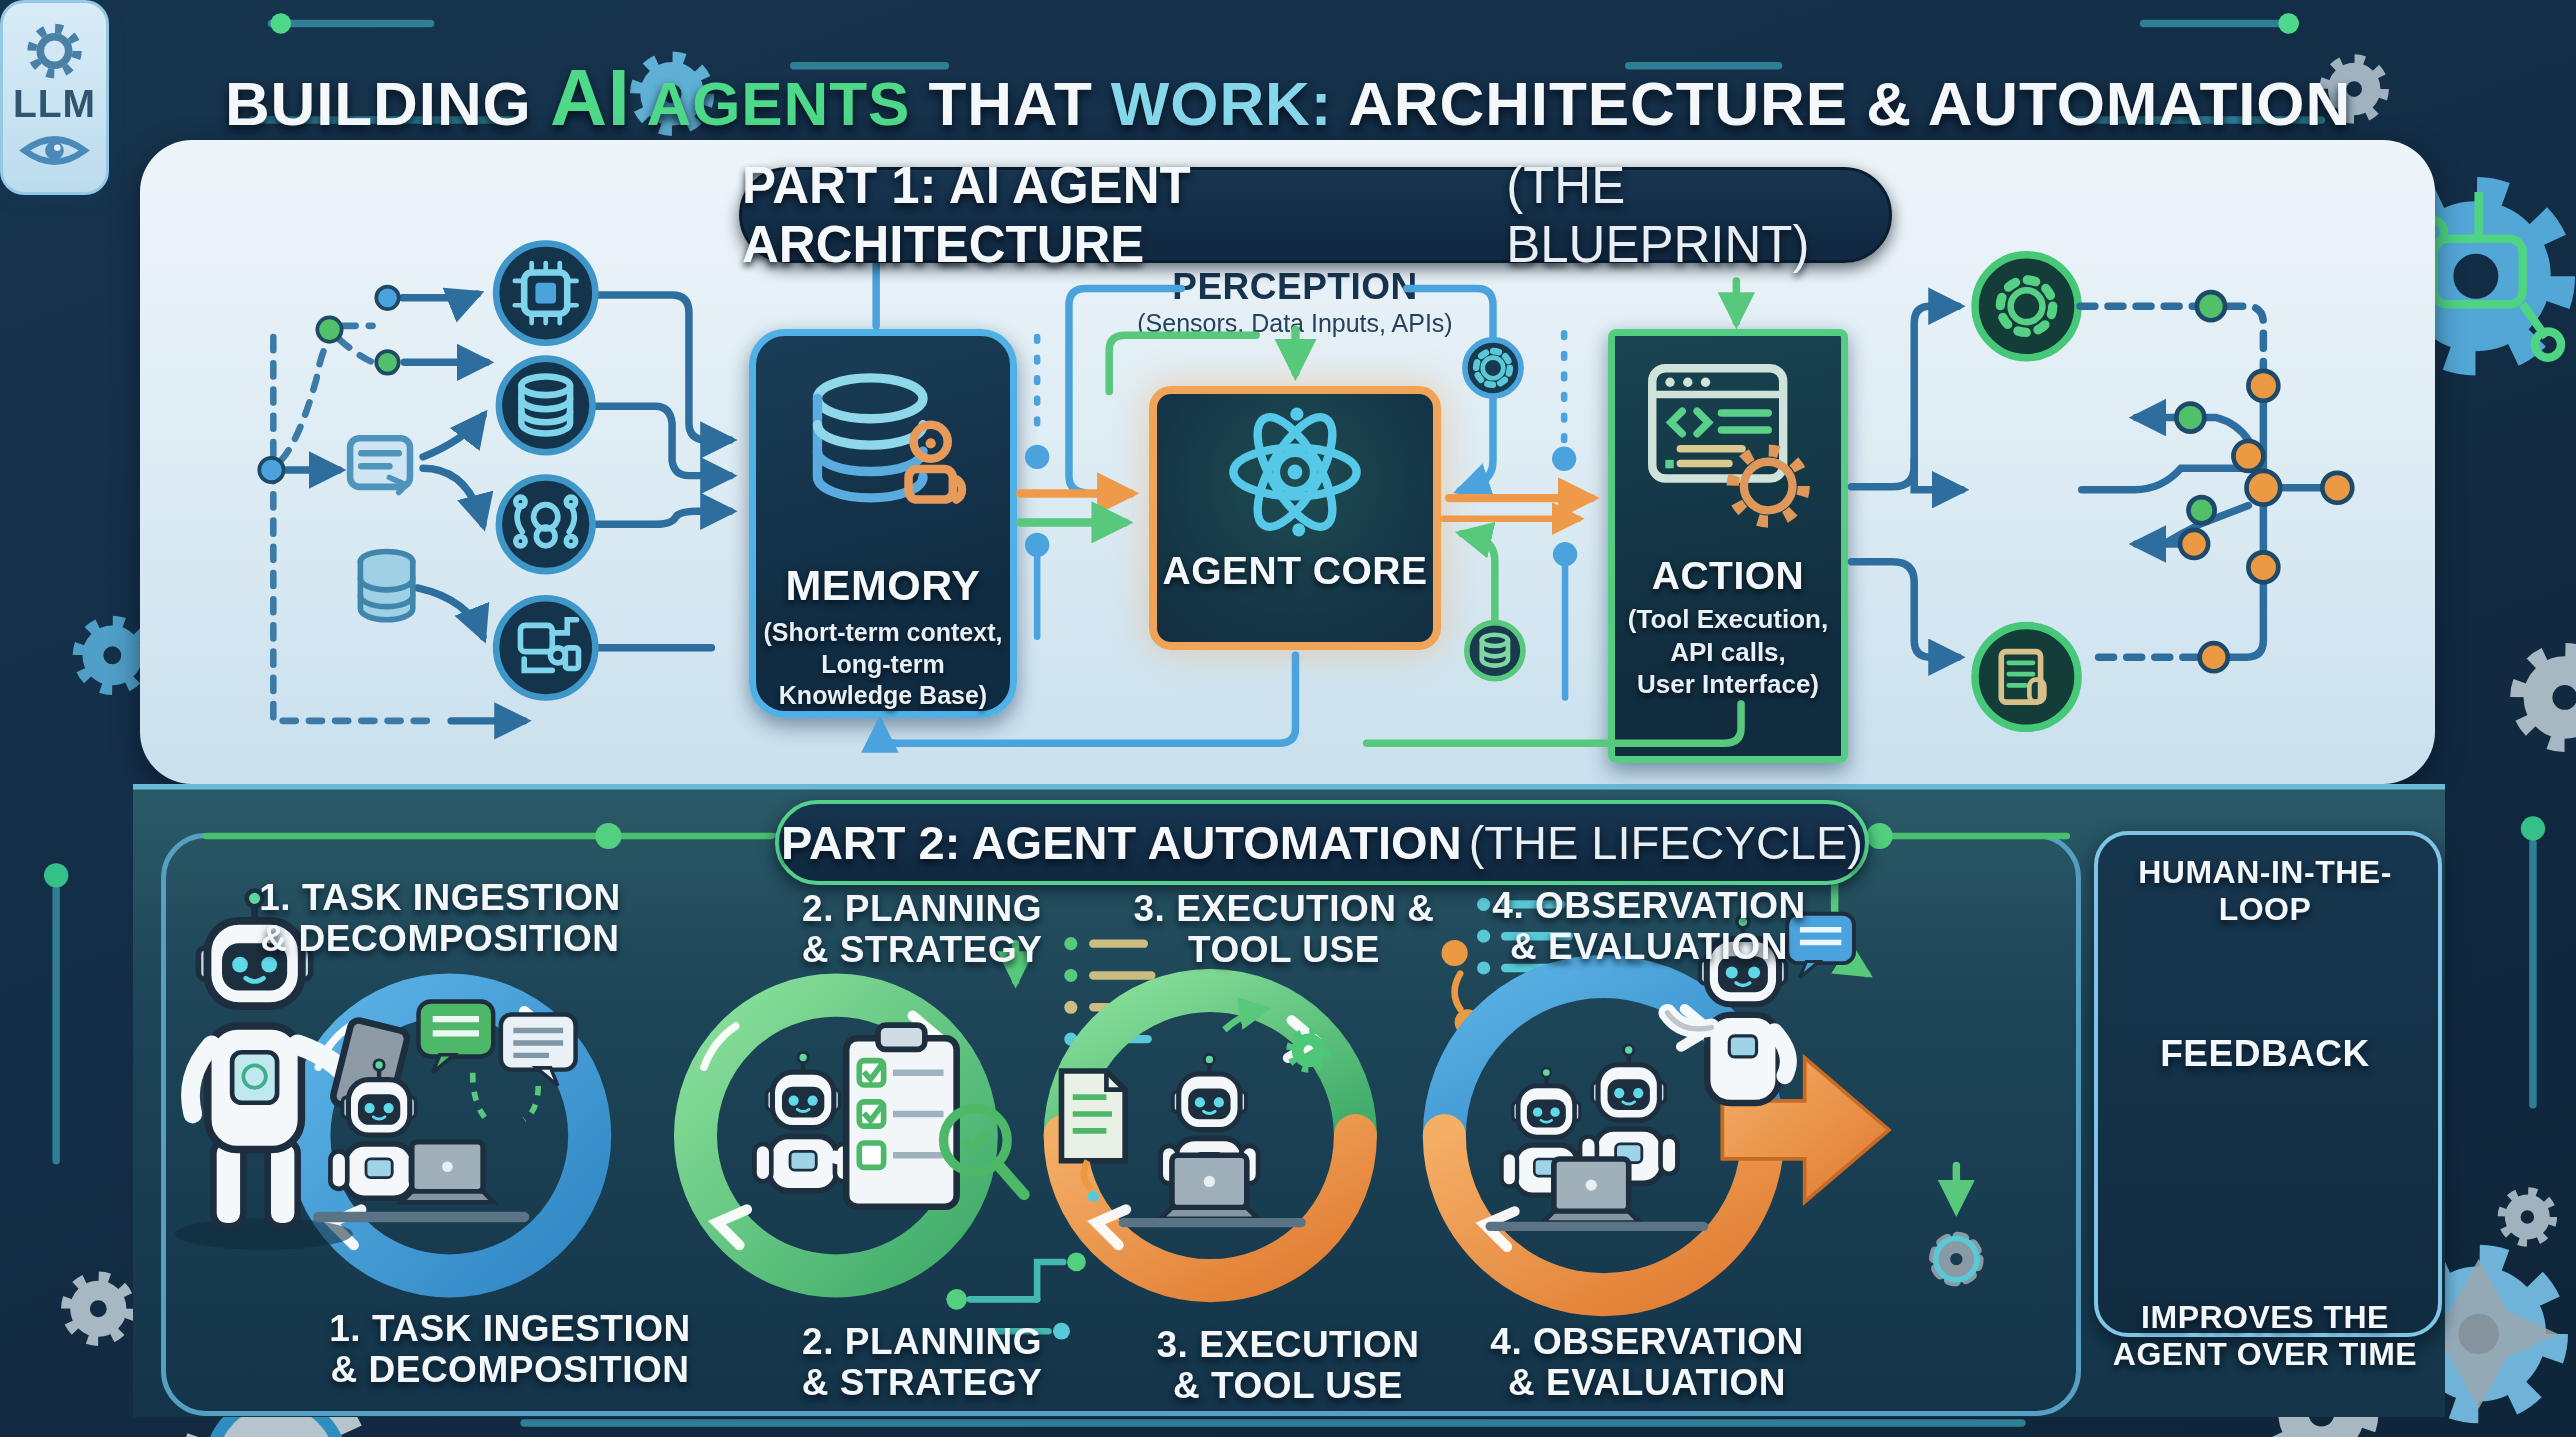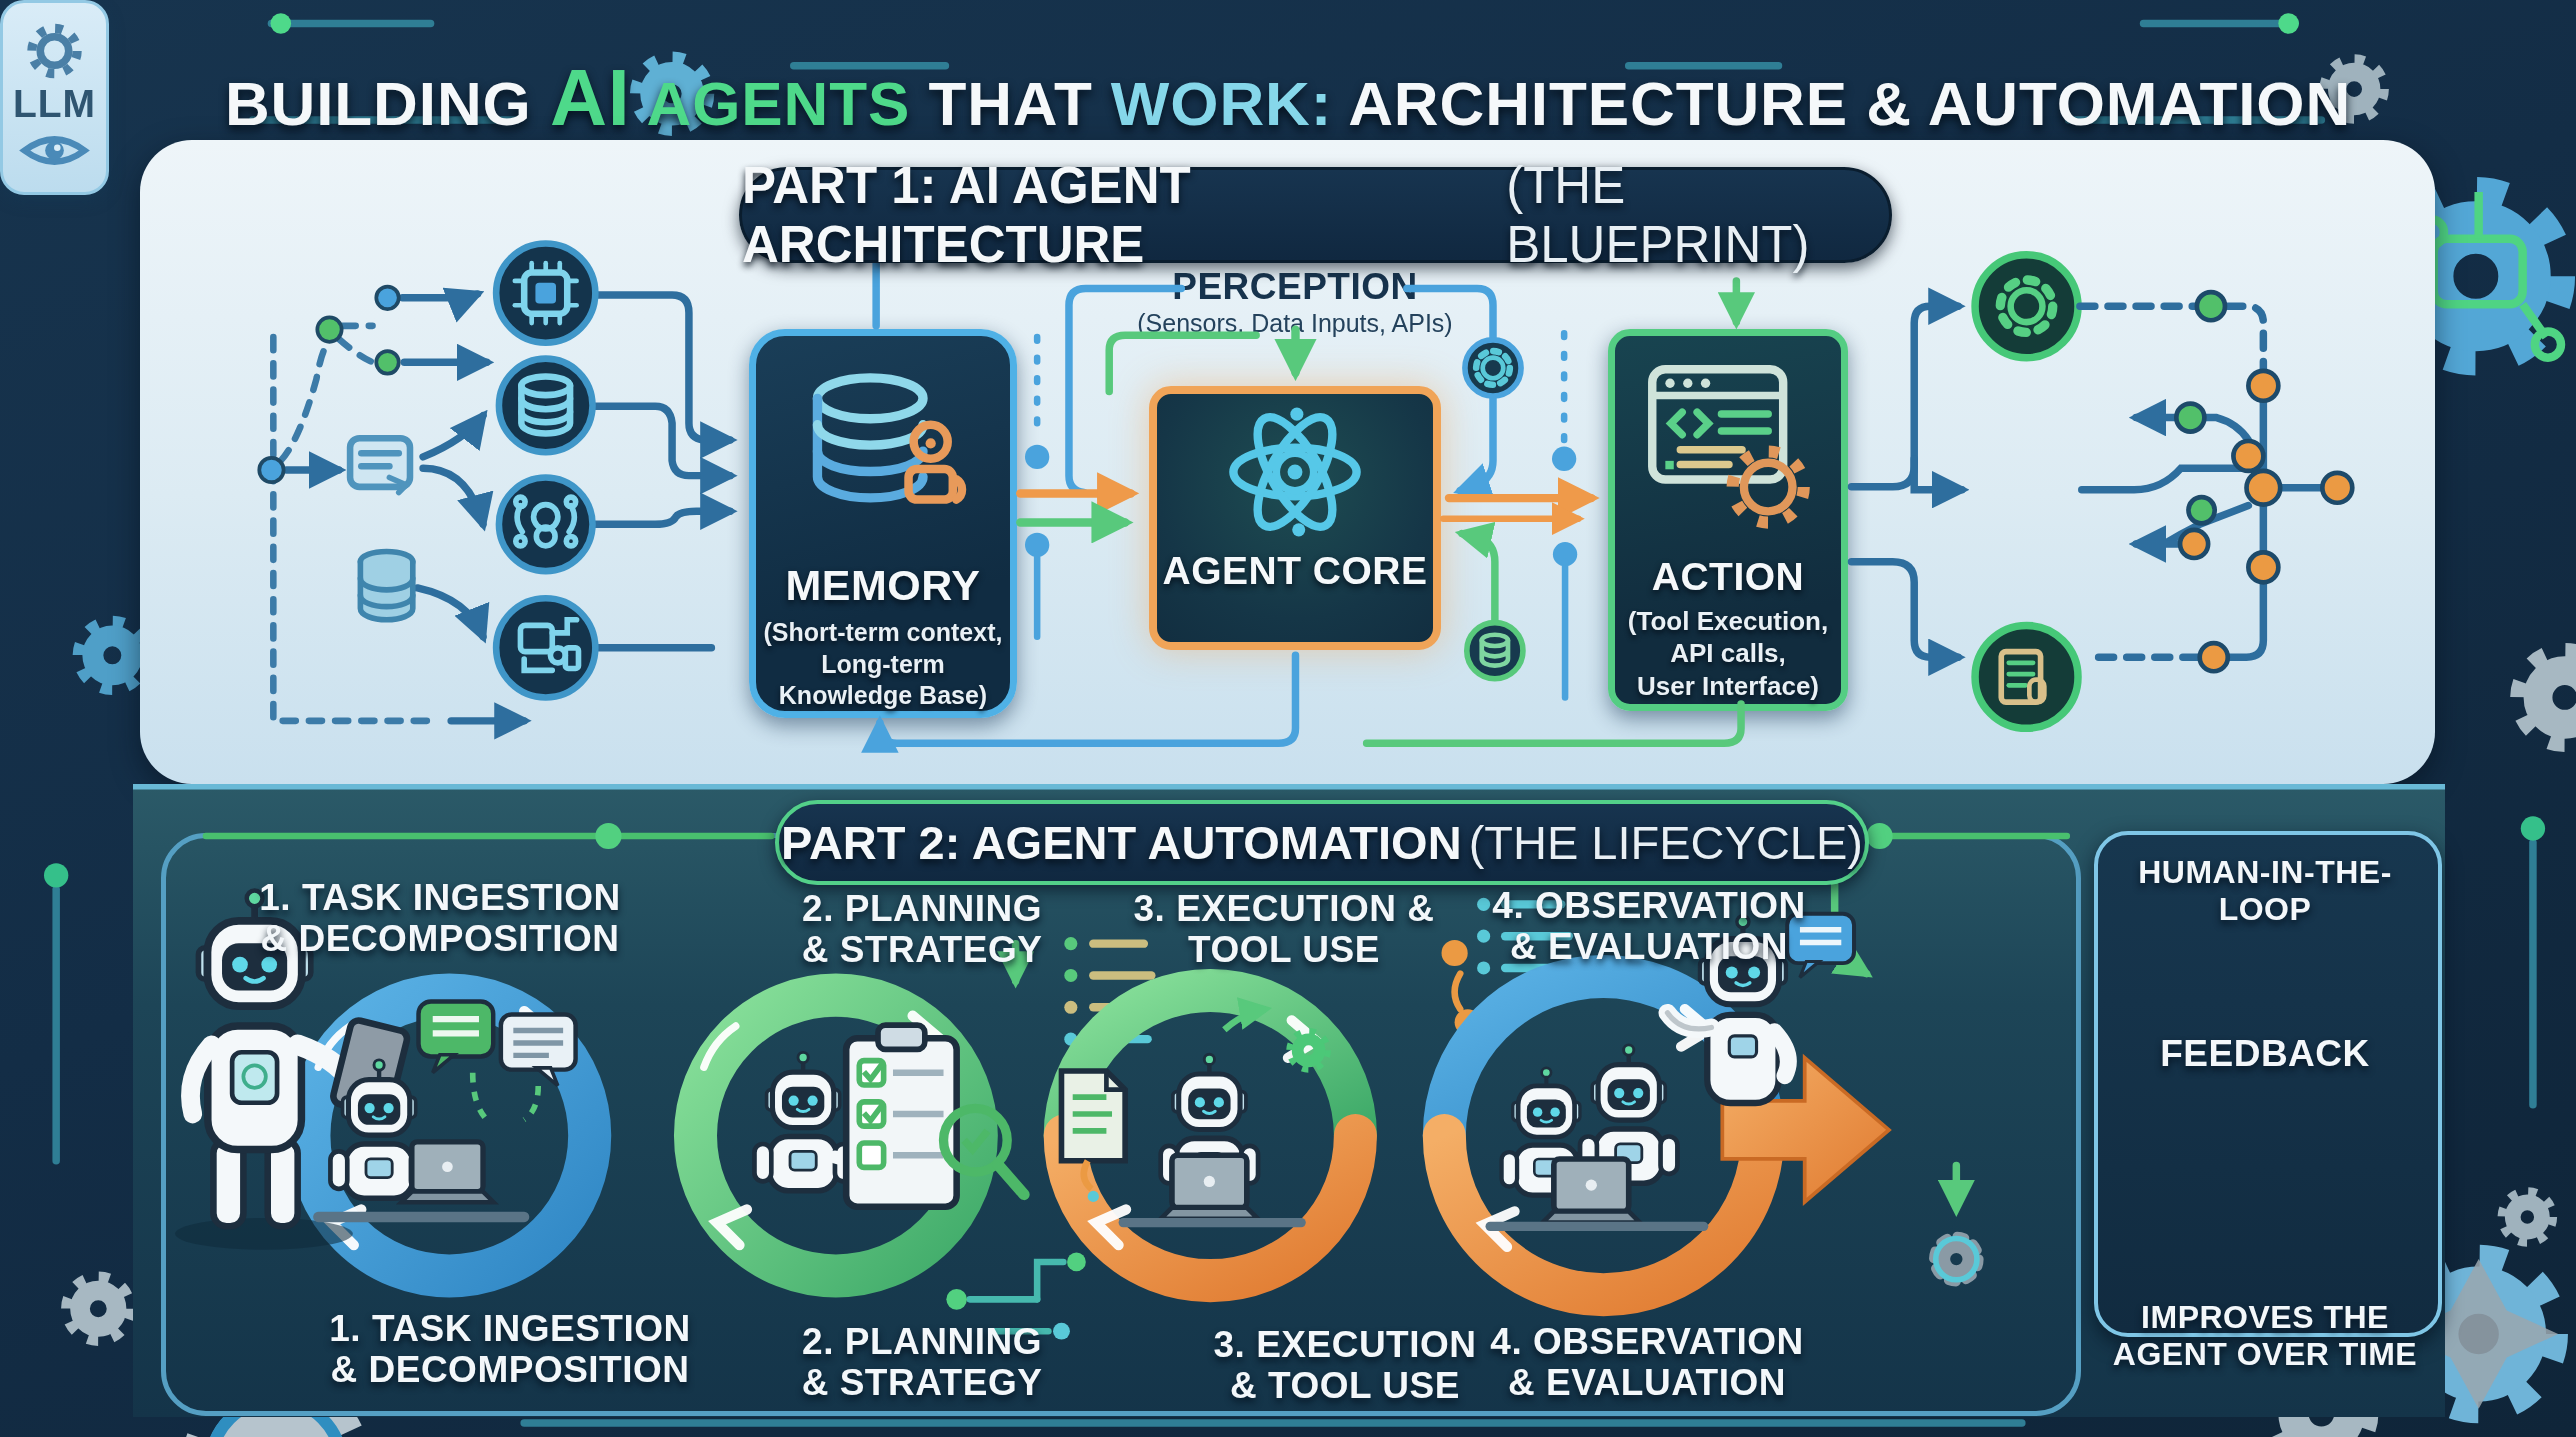--- a/index.html
+++ b/index.html
@@ -31,23 +31,23 @@
     box-sizing:border-box;}
   .box .bt{font-weight:700;color:#f5f8fa;text-shadow:0 2.8px 6.6px rgba(3,14,26,.9);letter-spacing:0.5px;}
   .box .bs{font-weight:700;color:#e9f0f5;text-shadow:0 2.8px 5.6px rgba(3,14,26,.9);
     white-space:pre-line;text-align:center;line-height:1.25;}
   .memory-box{left:749px;top:329px;width:268px;height:389px;border-radius:36px;
     border:7.5px solid #4fb1e6;background:linear-gradient(165deg,#1a3e58 0%,#102c42 70%);
     box-shadow:0 7.5px 20.6px rgba(10,40,70,.45);}
   .core-box{left:1149px;top:386px;width:292px;height:264px;border-radius:22px;
     border:8.4px solid #f0a458;background:radial-gradient(circle at 50% 35%,#1e4d52 0%,#153647 65%,#122e40 100%);
     box-shadow:0 0 37px rgba(240,164,88,.45);}
-  .action-box{left:1608px;top:329px;width:240px;height:382px;border-radius:22px;
+  .action-box{left:1608px;top:329px;width:240px;height:434px;border-radius:8px;
     border:7.5px solid #54cd83;background:linear-gradient(170deg,#184450 0%,#112c3e 75%);
-    box-shadow:0 7.5px 20.6px rgba(10,40,70,.45);justify-content:center;}
+    box-shadow:0 7.5px 20.6px rgba(10,40,70,.45);}
   .llm-box{left:1977px;top:393px;width:103px;height:189px;border-radius:24px;
     border:3.7px solid #93c9e4;background:linear-gradient(180deg,#d9ecf7,#bcdcee);
     display:flex;flex-direction:column;align-items:center;justify-content:center;
     box-shadow:0 5.6px 15px rgba(20,60,90,.35);}
   .llm-box .llm-t{font-weight:700;font-size:39px;color:#2f5571;letter-spacing:0.9px;}
   .perception{left:1061px;top:266px;width:468px;}
   .perception .bt{font-size:37px;} .perception .bs{font-size:25px;font-weight:400;}
   
   .p2-band{position:absolute;left:133px;top:784px;width:2312px;height:633px;
     background:linear-gradient(180deg,#2b5a68 0%,#1d4557 35%,#143449 100%);
@@ -705,21 +705,21 @@
   <div class="lbl step-lbl" style="left:922px;top:889px">2. PLANNING
 &amp; STRATEGY</div>
   <div class="lbl step-lbl" style="left:1284px;top:889px">3. EXECUTION &amp;
 TOOL USE</div>
   <div class="lbl step-lbl" style="left:1649px;top:886px">4. OBSERVATION
 &amp; EVALUATION</div>
   <div class="lbl step-lbl" style="left:510px;top:1309px">1. TASK INGESTION
 &amp; DECOMPOSITION</div>
   <div class="lbl step-lbl" style="left:922px;top:1322px">2. PLANNING
 &amp; STRATEGY</div>
-  <div class="lbl step-lbl" style="left:1345px;top:1325px">3. EXECUTION
+  <div class="lbl step-lbl" style="left:1288px;top:1325px">3. EXECUTION
 &amp; TOOL USE</div>
   <div class="lbl step-lbl" style="left:1647px;top:1322px">4. OBSERVATION
 &amp; EVALUATION</div>
 
   <div class="hitl"></div>
   <div class="lbl" style="left:2106px;top:854px;width:318px;font-size:32px">HUMAN-IN-THE-LOOP</div>
   <div class="lbl" style="left:2106px;top:1033px;width:318px;font-size:37px">FEEDBACK</div>
   <div class="lbl" style="left:2106px;top:1299px;width:318px;font-size:32px;line-height:1.15">IMPROVES THE
 AGENT OVER TIME</div>
 

